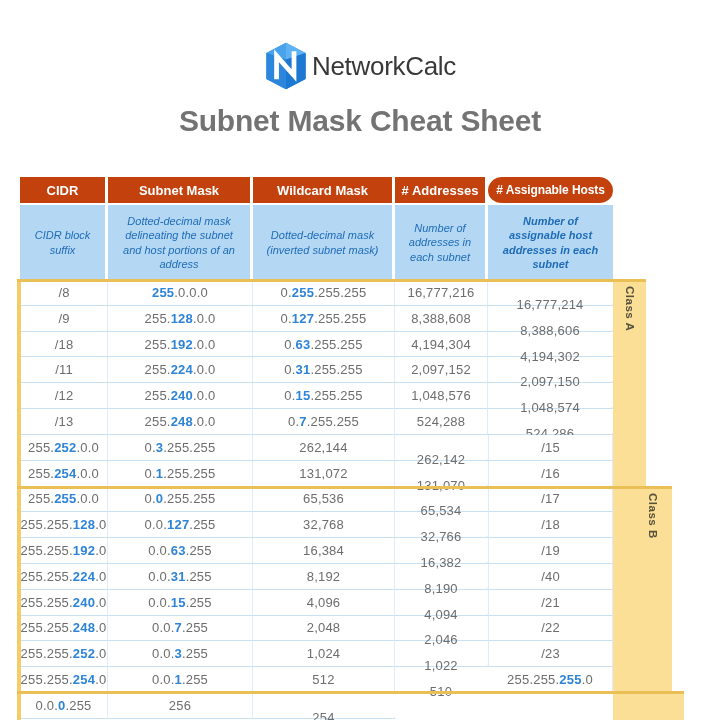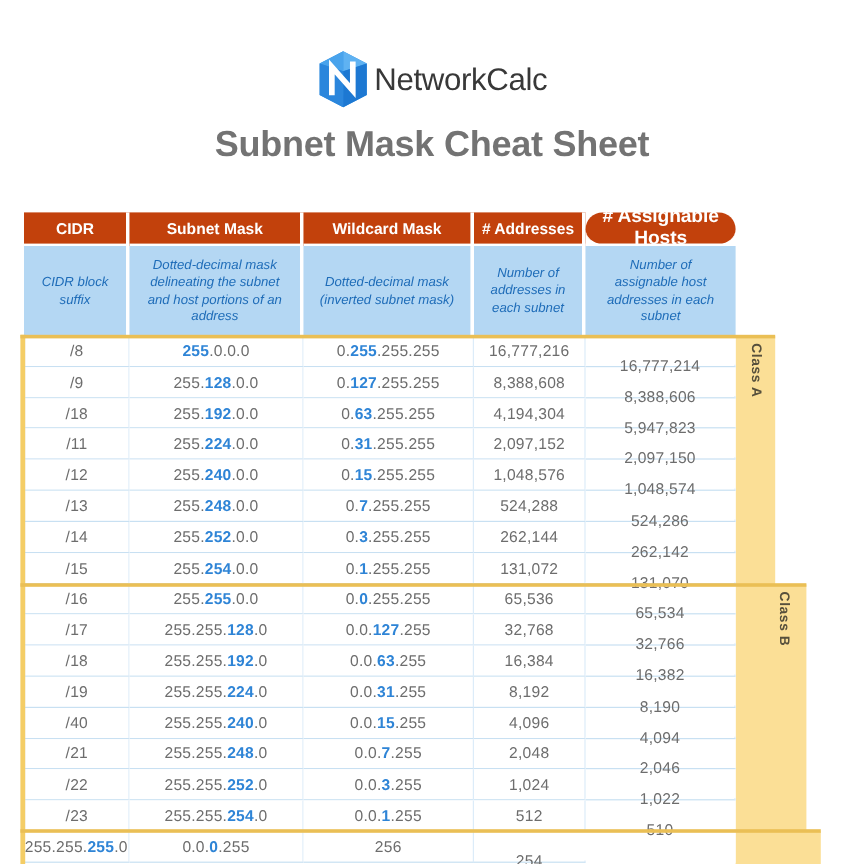--- a/index.html
+++ b/index.html
@@ -36,25 +36,25 @@
 
   
   .grid{position:absolute;left:20px;top:177px;width:593px;z-index:1;
         display:grid;grid-template-columns:88px 145px 142px 93px 125px;
         grid-template-rows:28px 75px;grid-auto-rows:25.82px;
         background:#ffffff;}
   .grid > div{box-sizing:border-box;display:flex;align-items:center;
               justify-content:center;text-align:center;}
   .hcell{background:#c2410c;color:#ffffff;font-weight:700;font-size:13px;
          border-right:3px solid #ffffff;border-bottom:2px solid #ffffff;}
-  .hcell.c4{font-size:16px;border-right:none;letter-spacing:-0.1px;border-radius:14px;}
+  .hcell.c4{font-size:12px;border-right:none;letter-spacing:-0.1px;border-radius:14px;}
   .shcell{background:#b4d7f3;color:#1e6cb8;font-style:italic;font-size:11px;
           line-height:1.3;border-right:3px solid #ffffff;padding:4px 8px;}
   .shcell.c1{padding:4px 12px;}
-  .shcell.c4{border-right:none;padding:20px 13px;}
+  .shcell.c4{border-right:none;padding:20px 13px;font-weight:bold;}
   .dcell{background:#ffffff;color:#6d6d6d;font-size:13px;
          border-bottom:1px solid #c8e0f2;border-right:1px solid #dcecf9;
          letter-spacing:0.2px;}
   .dcell.c0{border-left:1px solid #dcecf9;}
   .dcell.c4{border-right:1px solid #dcecf9;margin-top:24px;}
   .hl{color:#2e84d6;font-weight:700;}
 </style>
 </head>
 <body>
 
@@ -130,21 +130,21 @@
         <span>255.</span>
         <span class="hl">192</span>
         <span>.0.0</span>
       </div>
       <div class="dcell c2">
         <span>0.</span>
         <span class="hl">63</span>
         <span>.255.255</span>
       </div>
       <div class="dcell c3">4,194,304</div>
-      <div class="dcell c4">5,947,823</div>
+      <div class="dcell c4">4,194,302</div>
       <div class="dcell c0">/11</div>
       <div class="dcell c1">
         <span>255.</span>
         <span class="hl">224</span>
         <span>.0.0</span>
       </div>
       <div class="dcell c2">
         <span>0.</span>
         <span class="hl">31</span>
         <span>.255.255</span>
@@ -170,21 +170,20 @@
         <span class="hl">248</span>
         <span>.0.0</span>
       </div>
       <div class="dcell c2">
         <span>0.</span>
         <span class="hl">7</span>
         <span>.255.255</span>
       </div>
       <div class="dcell c3">524,288</div>
       <div class="dcell c4">524,286</div>
-      <div class="dcell c0">/14</div>
       <div class="dcell c1">
         <span>255.</span>
         <span class="hl">252</span>
         <span>.0.0</span>
       </div>
       <div class="dcell c2">
         <span>0.</span>
         <span class="hl">3</span>
         <span>.255.255</span>
       </div>

